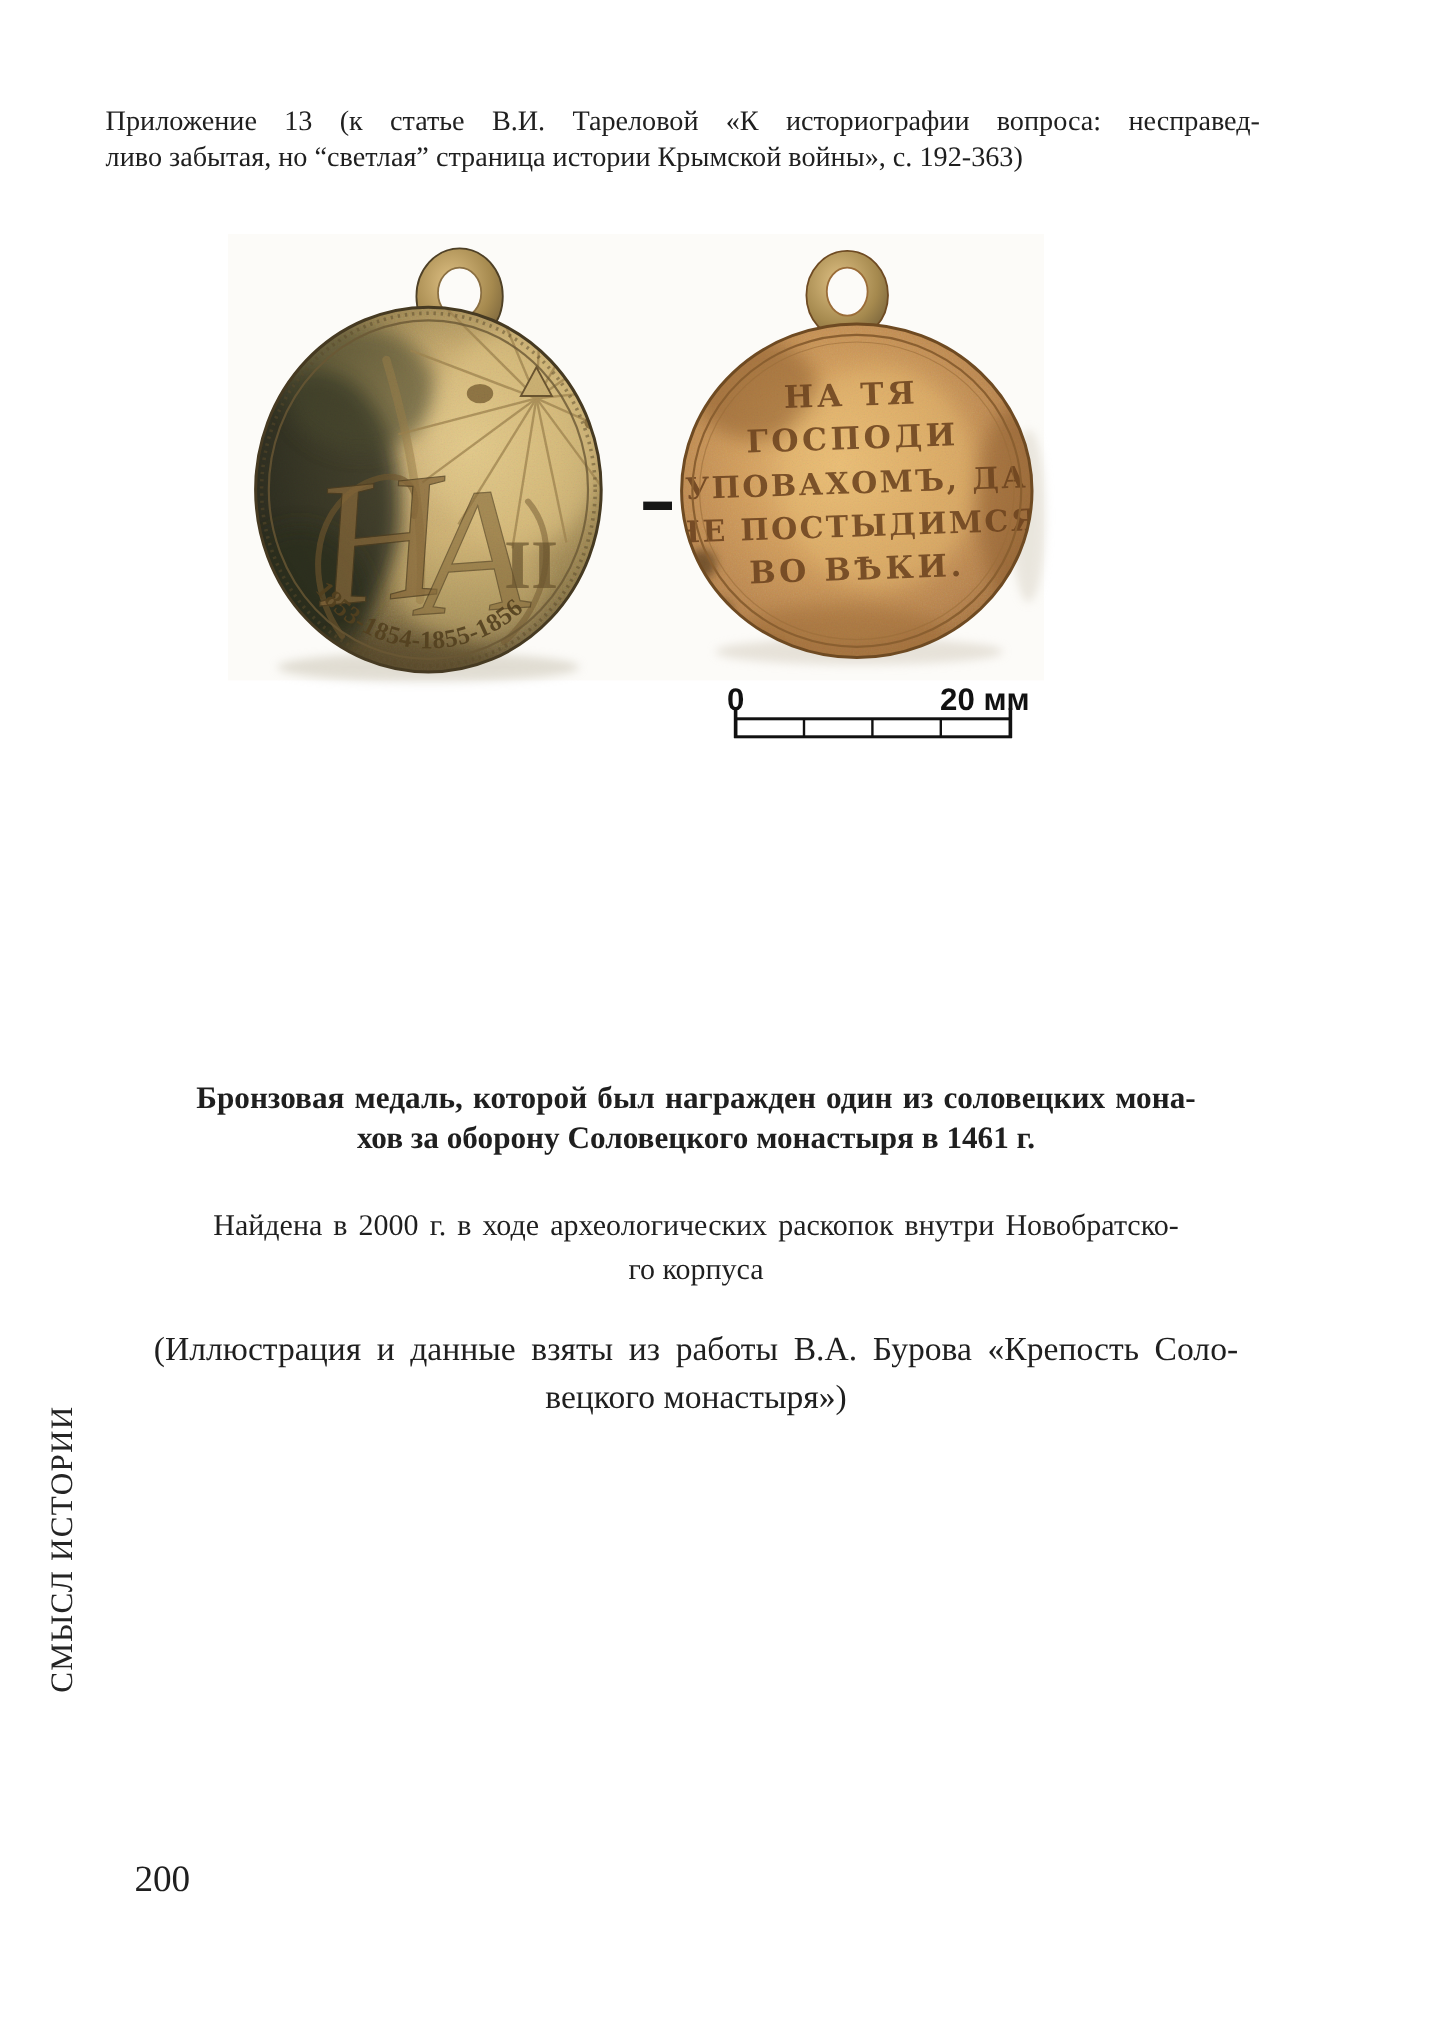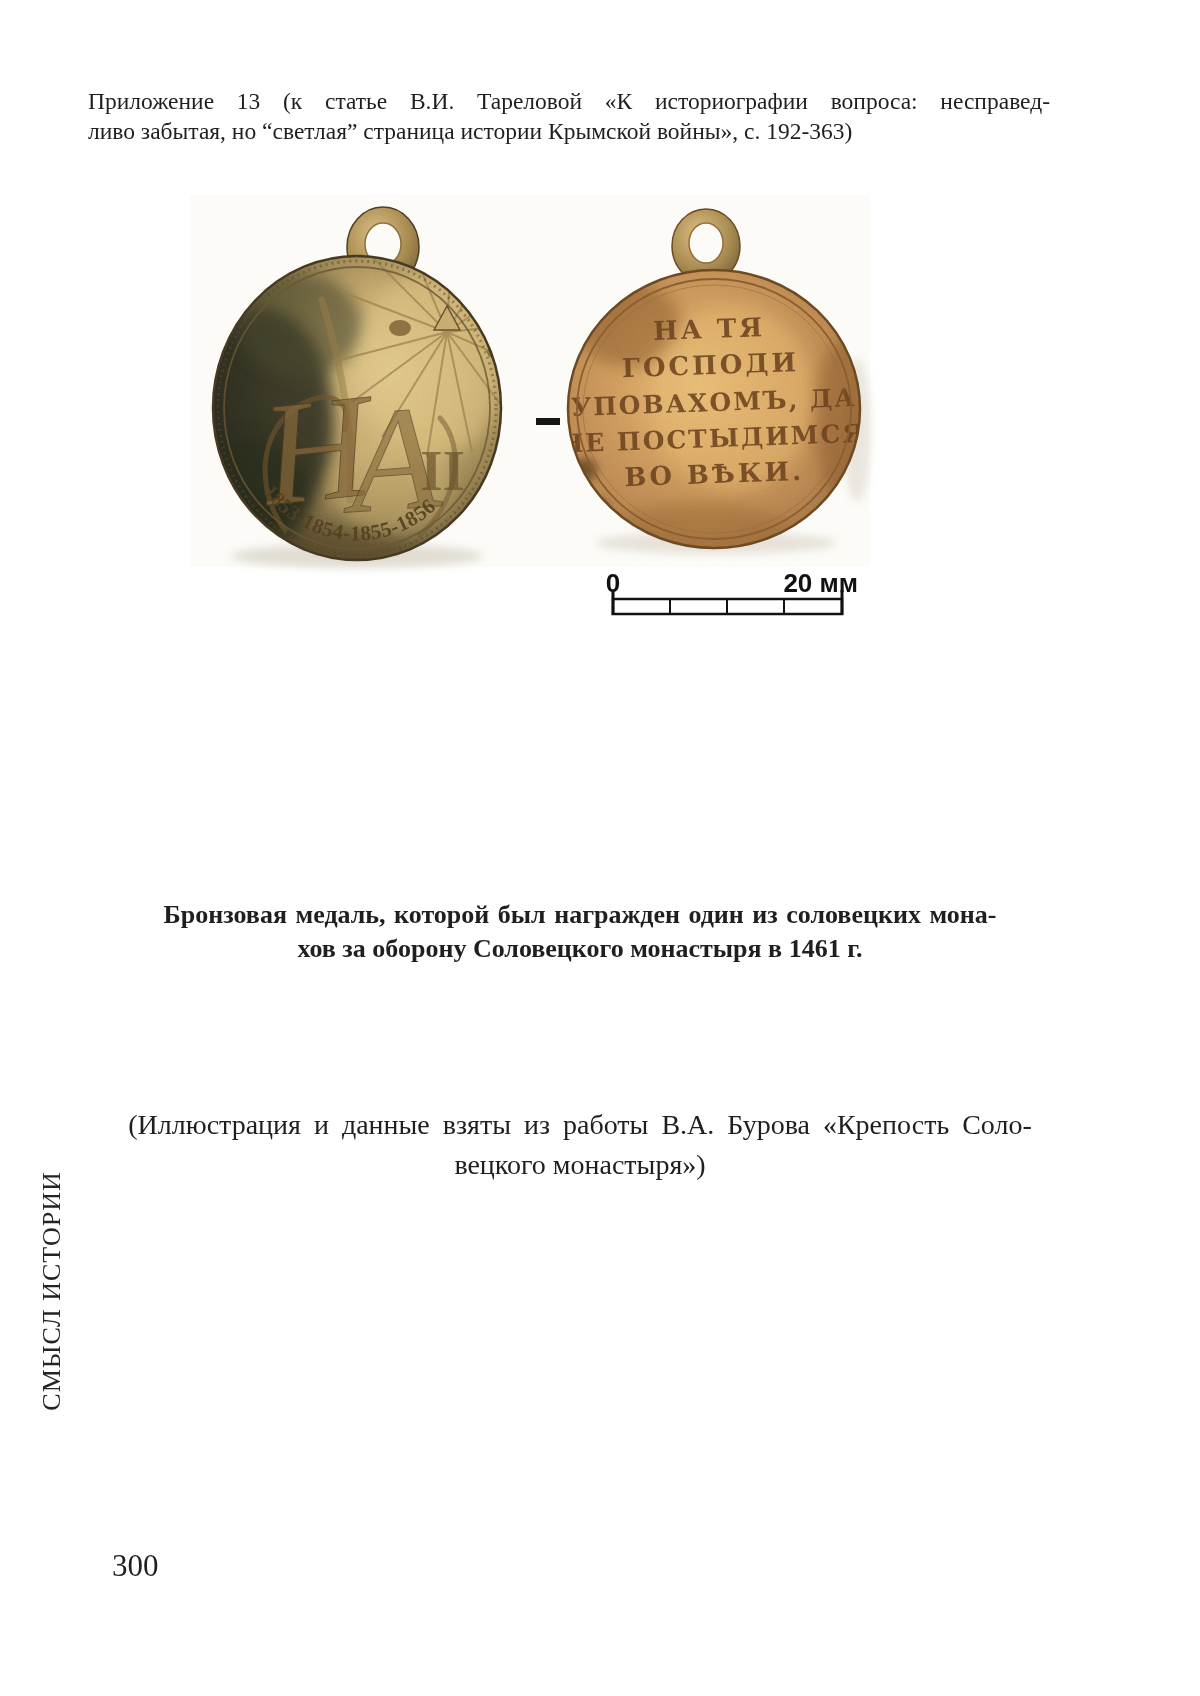--- a/index.html
+++ b/index.html
@@ -190,22 +190,24 @@
     </g>
   </g>
 </svg>
 
 <div class="abs caption caption-title">
   <div class="l1">Бронзовая медаль, которой был награжден один из соловецких мона-</div>
   <div class="l2">хов за оборону Соловецкого монастыря в 1461 г.</div>
 </div>
 
 <div class="abs caption caption-found">
+  <div class="l1">Найдена в 2000 г. в ходе археологических раскопок внутри Новобратско-</div>
+  <div class="l2">го корпуса</div>
 </div>
 
 <div class="abs caption caption-source">
   <div class="l1">(Иллюстрация и данные взяты из работы В.А. Бурова «Крепость Соло-</div>
   <div class="l2">вецкого монастыря»)</div>
 </div>
 
 <div class="abs vertical-title">СМЫСЛ ИСТОРИИ</div>
 
-<div class="abs page-number">300</div>
+<div class="abs page-number">200</div>
 
 </body></html>

